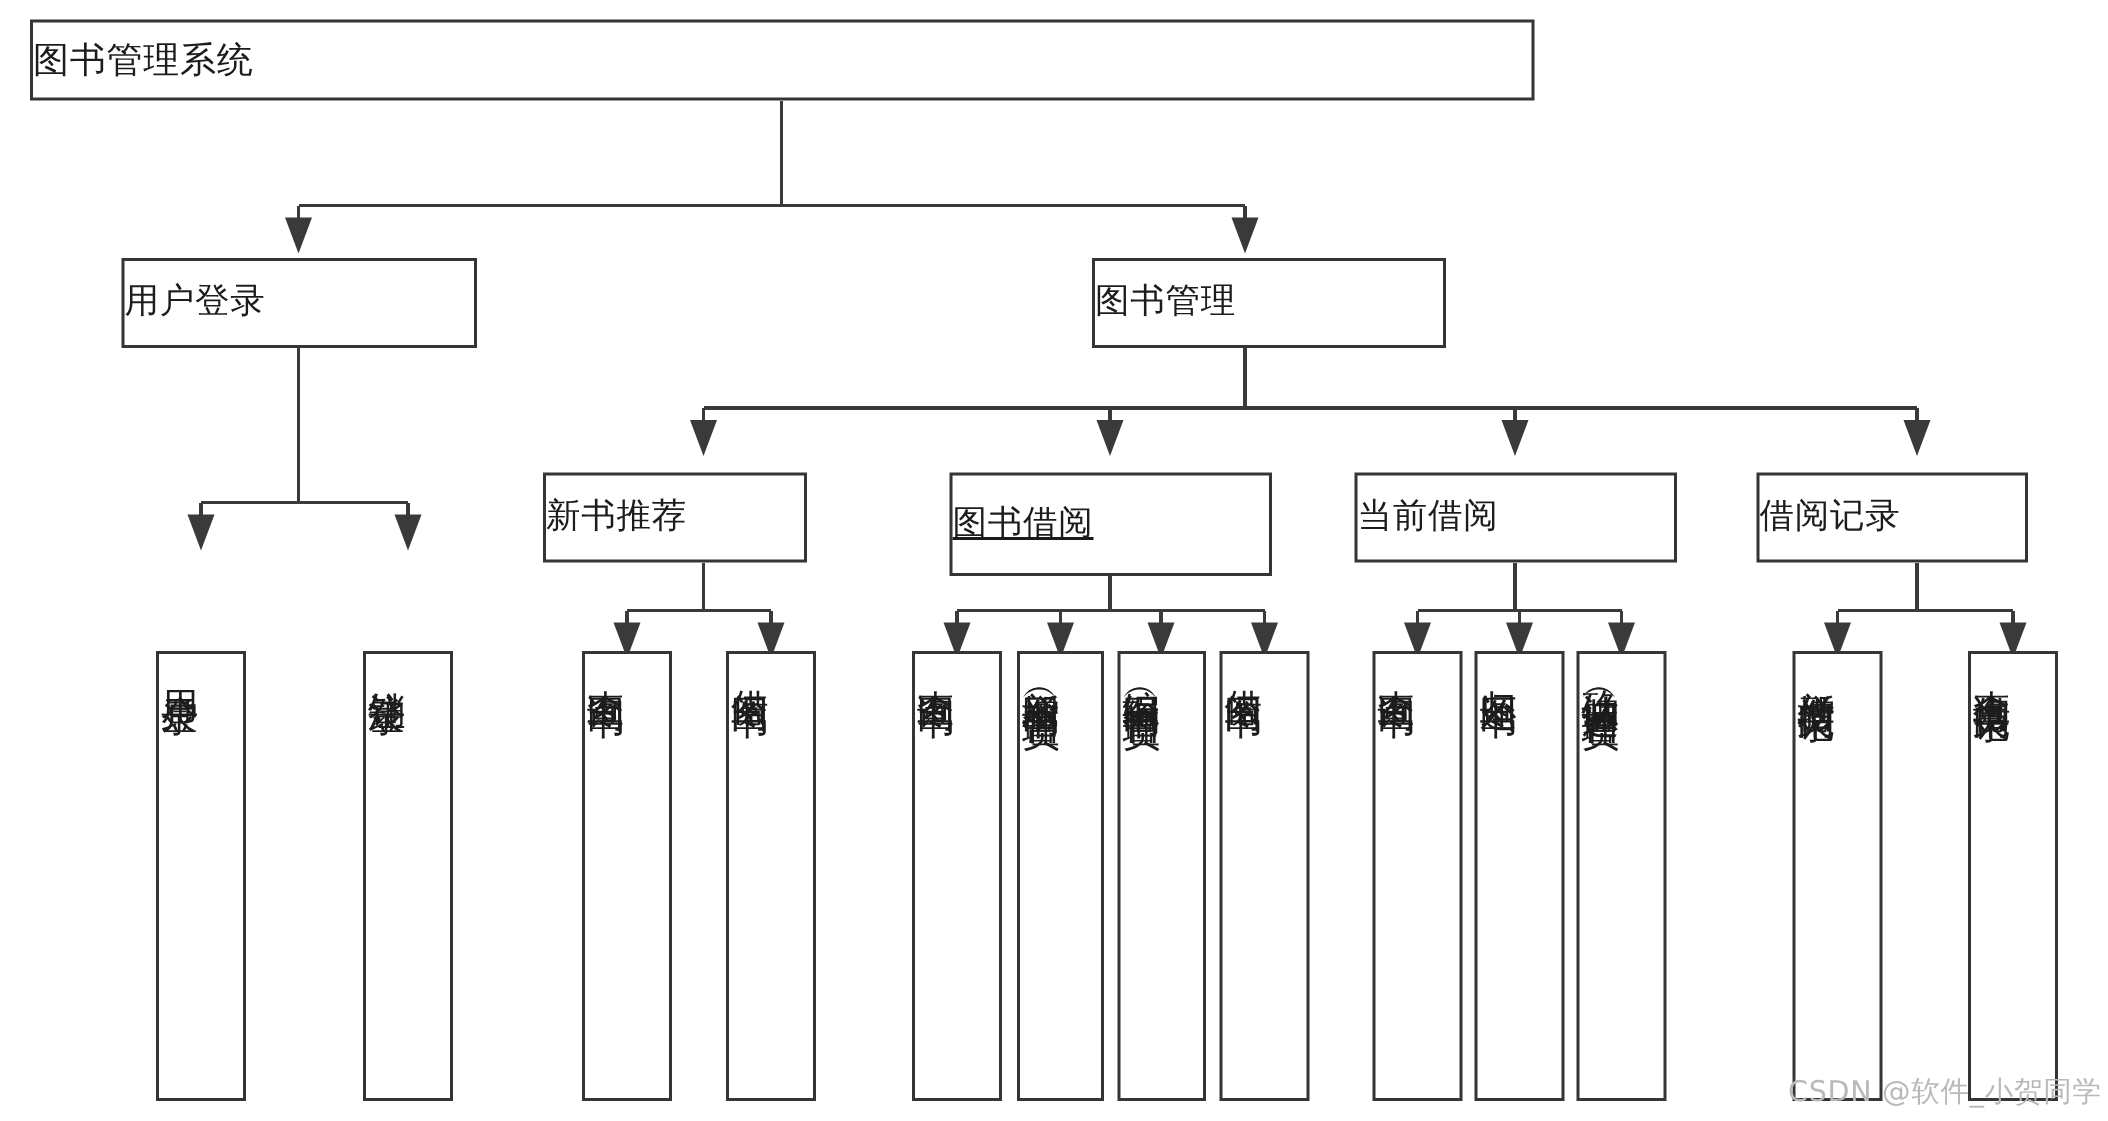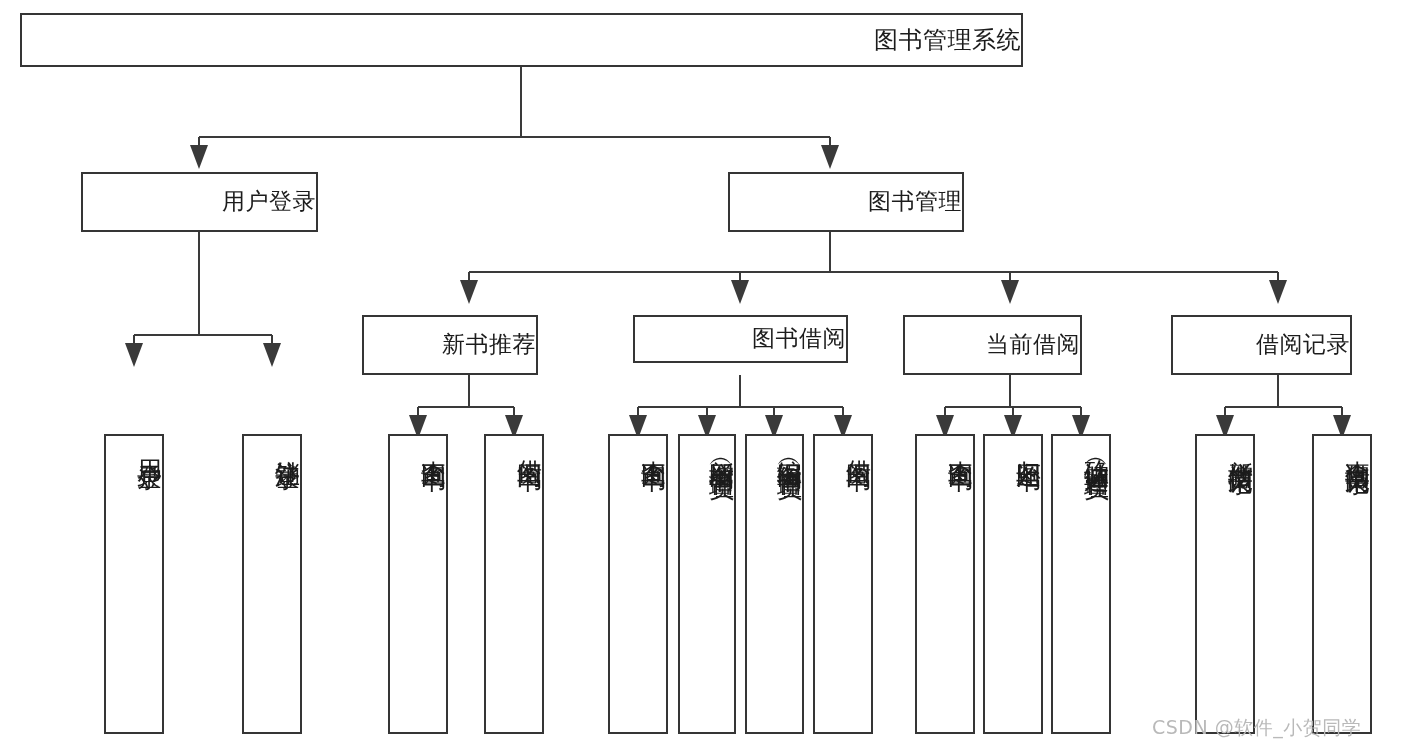--- a/index.html
+++ b/index.html
@@ -27,21 +27,21 @@
     height: 747px;
     pointer-events: none;
   }
   .node {
     position: absolute;
     box-sizing: border-box;
     background: #ffffff;
     border: 2.5px solid #353535;
     display: flex;
     align-items: center;
-    justify-content: flex-end;
+    justify-content: flex-start;
     z-index: 2;
   }
   .node .label {
     display: block;
     text-align: center;
     line-height: 1.18;
     letter-spacing: 0.5px;
     color: #1c1c1c;
     white-space: nowrap;
   }
@@ -126,40 +126,40 @@
       <line x1="1081" y1="407" x2="1081" y2="417" stroke="#3a3a3a" stroke-width="2.6" shape-rendering="crispEdges"></line>
       <path d="M 1072 415 L 1090 415 L 1081 439 Z" fill="#3a3a3a"></path>
       <line x1="1278" y1="375" x2="1278" y2="407" stroke="#3a3a3a" stroke-width="2.6" shape-rendering="crispEdges"></line>
       <line x1="1225" y1="407" x2="1342" y2="407" stroke="#3a3a3a" stroke-width="2.6" shape-rendering="crispEdges"></line>
       <line x1="1225" y1="407" x2="1225" y2="417" stroke="#3a3a3a" stroke-width="2.6" shape-rendering="crispEdges"></line>
       <path d="M 1216 415 L 1234 415 L 1225 439 Z" fill="#3a3a3a"></path>
       <line x1="1342" y1="407" x2="1342" y2="417" stroke="#3a3a3a" stroke-width="2.6" shape-rendering="crispEdges"></line>
       <path d="M 1333 415 L 1351 415 L 1342 439 Z" fill="#3a3a3a"></path>
     </svg>
 
-  <div class="watermark" style="left: 1152px; top: 715px; color: rgb(185, 185, 185);">CSDN @软件_小贺同学</div>
+  <div class="watermark" style="left: 1192px; top: 715px; color: rgb(185, 185, 185);">CSDN @软件_小贺同学</div>
 <div class="node horizontal root" style="left: 20px; top: 13px; width: 1003px; height: 54px;">
       <span class="label">图书管理系统</span>
     </div>
     <div class="node horizontal" style="left: 81px; top: 172px; width: 237px; height: 60px;">
       <span class="label">用户登录</span>
     </div>
     <div class="node horizontal" style="left: 712px; top: 172px; width: 236px; height: 60px; margin-left: 16px;">
       <span class="label">图书管理</span>
     </div>
     <div class="node horizontal" style="left: 362px; top: 315px; width: 176px; height: 60px;">
       <span class="label">新书推荐</span>
     </div>
-    <div class="node horizontal" style="left: 633px; top: 315px; width: 215px; height: 48px;">
+    <div class="node horizontal" style="left: 633px; top: 315px; width: 215px; height: 69px; text-decoration: underline;">
       <span class="label">图书借阅</span>
     </div>
-    <div class="node horizontal" style="left: 903px; top: 315px; width: 179px; height: 60px;">
+    <div class="node horizontal" style="left: 903px; top: 315px; width: 215px; height: 60px;">
       <span class="label">当前借阅</span>
     </div>
-    <div class="node horizontal" style="left: 1171px; top: 315px; width: 181px; height: 60px; padding-left: 15px;">
+    <div class="node horizontal" style="left: 1171px; top: 315px; width: 181px; height: 60px;">
       <span class="label">借阅记录</span>
     </div>
     <div class="node vertical" style="left: 104px; top: 434px; width: 60px; height: 300px;">
       <span class="label">用户登录</span>
     </div>
     <div class="node vertical" style="left: 242px; top: 434px; width: 60px; height: 300px;">
       <span class="label">注销登录</span>
     </div>
     <div class="node vertical" style="left: 388px; top: 434px; width: 60px; height: 300px;">
       <span class="label">查询图书</span>

